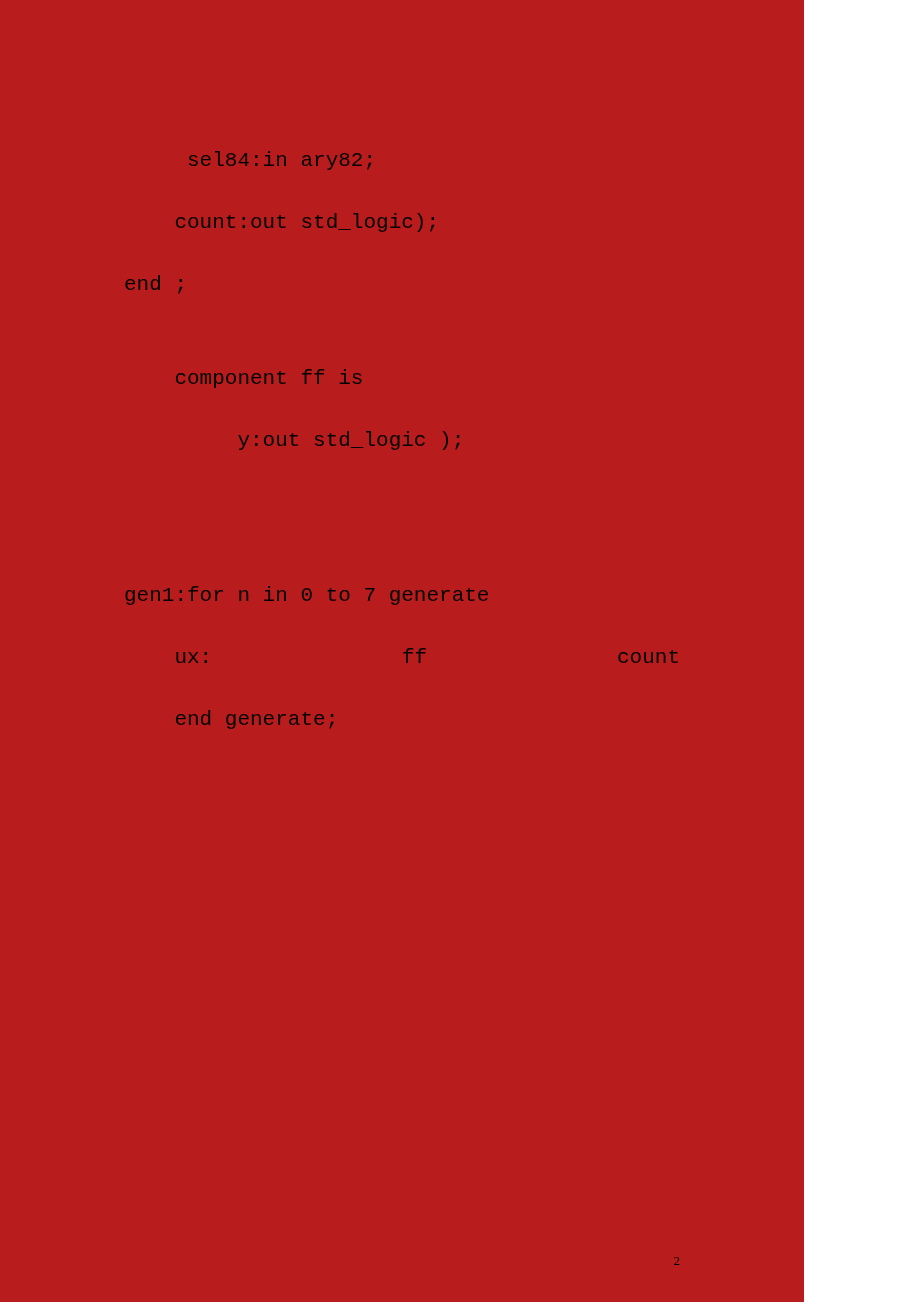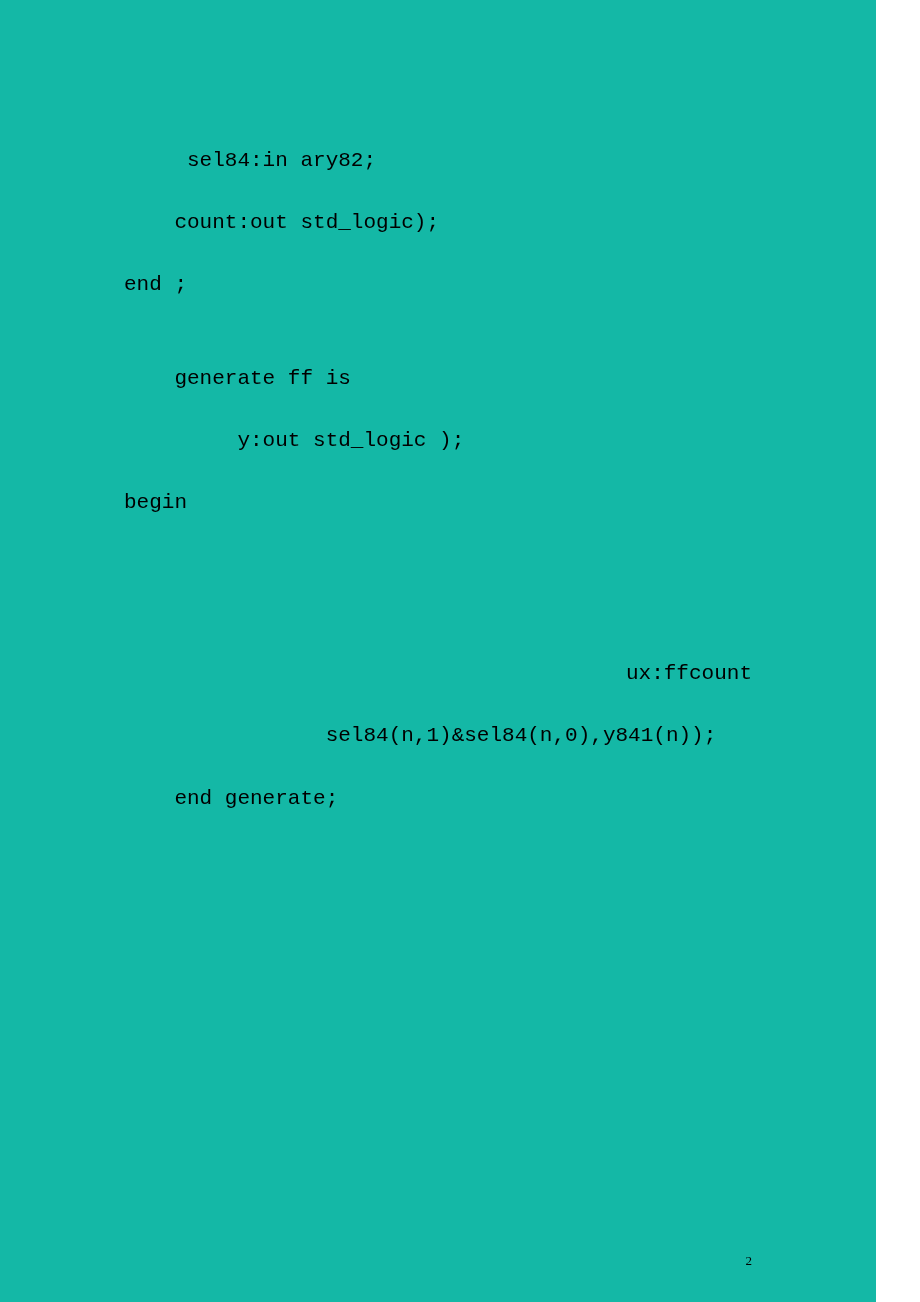--- a/index.html
+++ b/index.html
@@ -1,72 +1,70 @@
 <!DOCTYPE html>
 <html><head>
 <meta charset="utf-8">
 <style>
   html, body {
     margin: 0;
     padding: 0;
     background: #fff;
   }
   .page {
-    width: 876px;
+    width: 804px;
     height: 1302px;
     box-sizing: border-box;
     position: relative;
-    background: #14b8a6;
+    background: #b91c1c;
     font-family: "SimSun", "NSimSun", "Courier New", monospace;
     font-size: 21px;
     line-height: 1.48;
     color: #000;
   }
   .content {
     position: absolute;
     left: 124px;
     right: 124px;
     top: 114px;
     white-space: pre;
   }
   .line {
     display: block;
   }
   .justify {
     display: flex;
-    justify-content: flex-end;
+    justify-content: space-between;
     width: 100%;
-    margin-top: 16px;
   }
   .page-num {
     position: absolute;
     bottom: 32px;
     right: 124px;
     font-family: "Times New Roman", serif;
     font-size: 13px;
     color: #000;
   }
 </style>
 </head>
 <body>
 
 <div class="page">
   <div class="content">
 <span class="line">     sel84:in ary82;</span>
 <span class="line">    count:out std_logic);</span>
 <span class="line">end ;</span>
 <span class="line"></span>
-<span class="line">    generate ff is</span>
+<span class="line">    component ff is</span>
 <span class="line">         y:out std_logic );</span>
-<span class="line">begin</span>
 <span class="line"></span>
 <span class="line"></span>
 <span class="line"></span>
+<span class="line">gen1:for n in 0 to 7 generate</span>
 <span class="line justify"><span>    ux:</span><span>ff</span><span>count</span></span>
-<span class="line">                sel84(n,1)&amp;sel84(n,0),y841(n));</span>
 <span class="line">    end generate;</span>
 
 <span class="line"></span>
 
 
 
 
 
 
 

